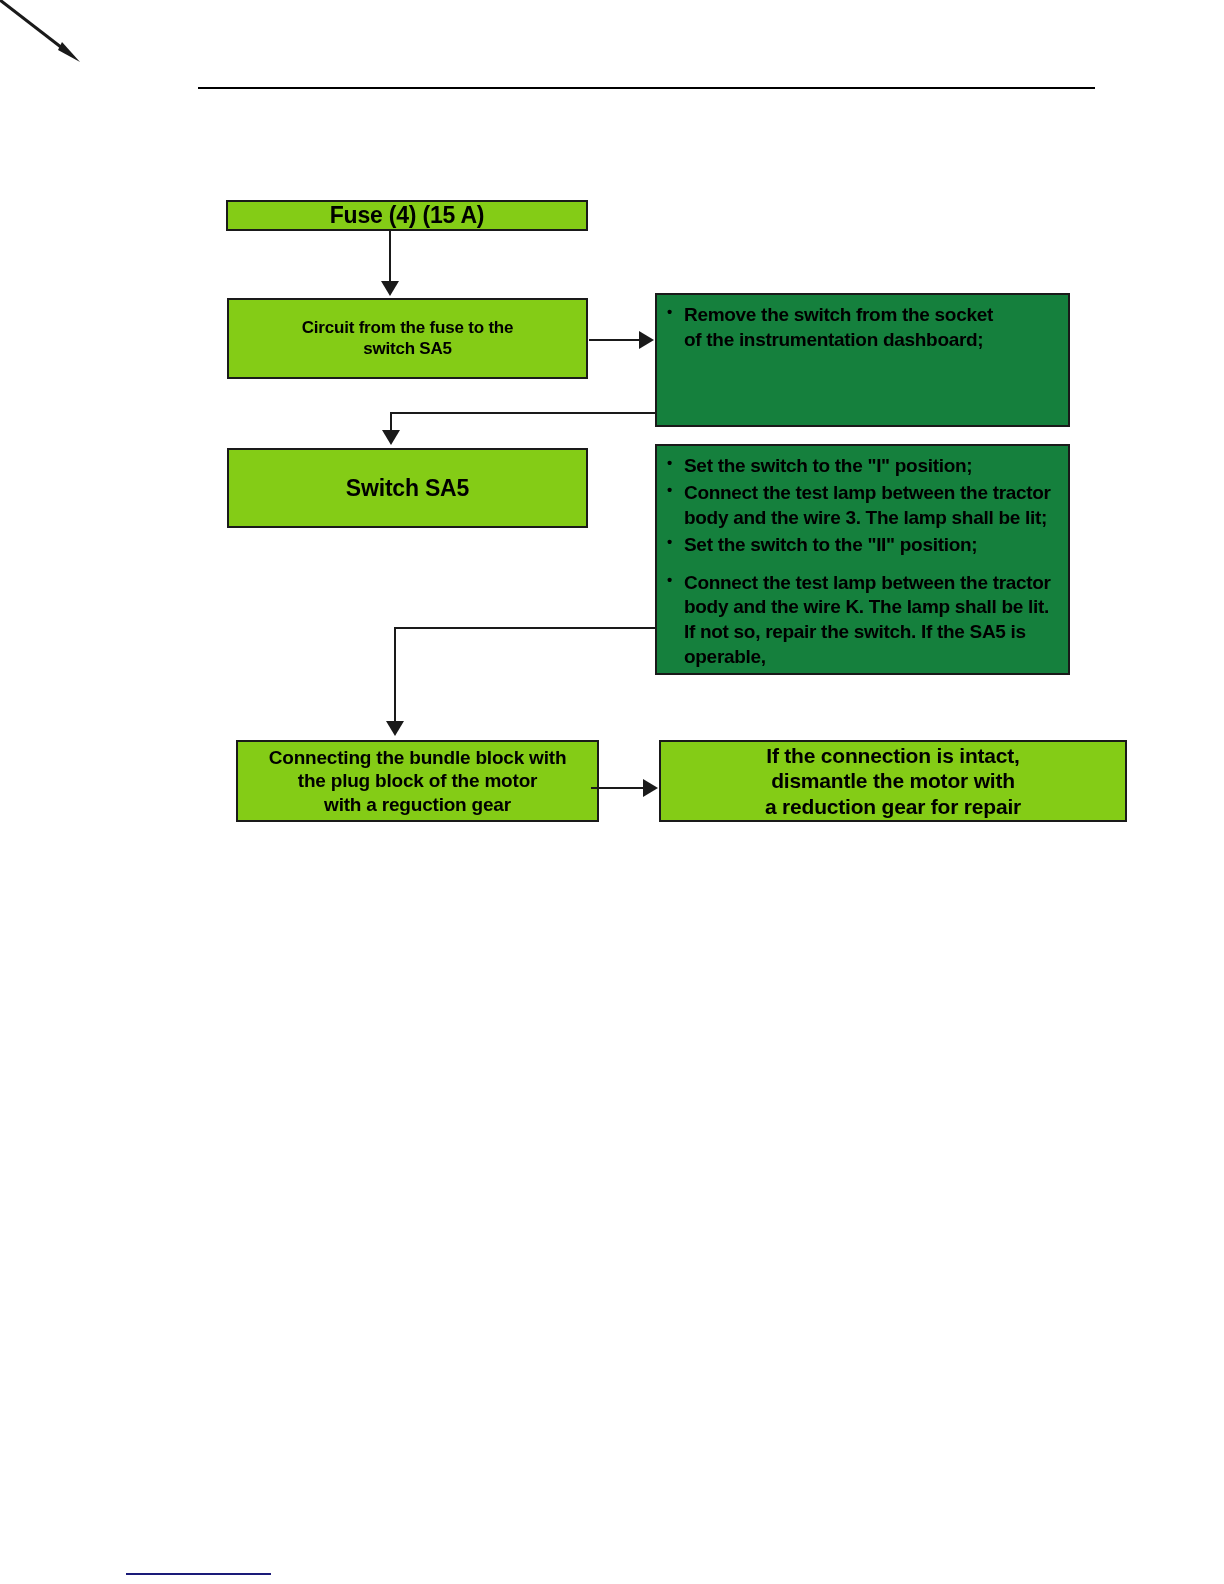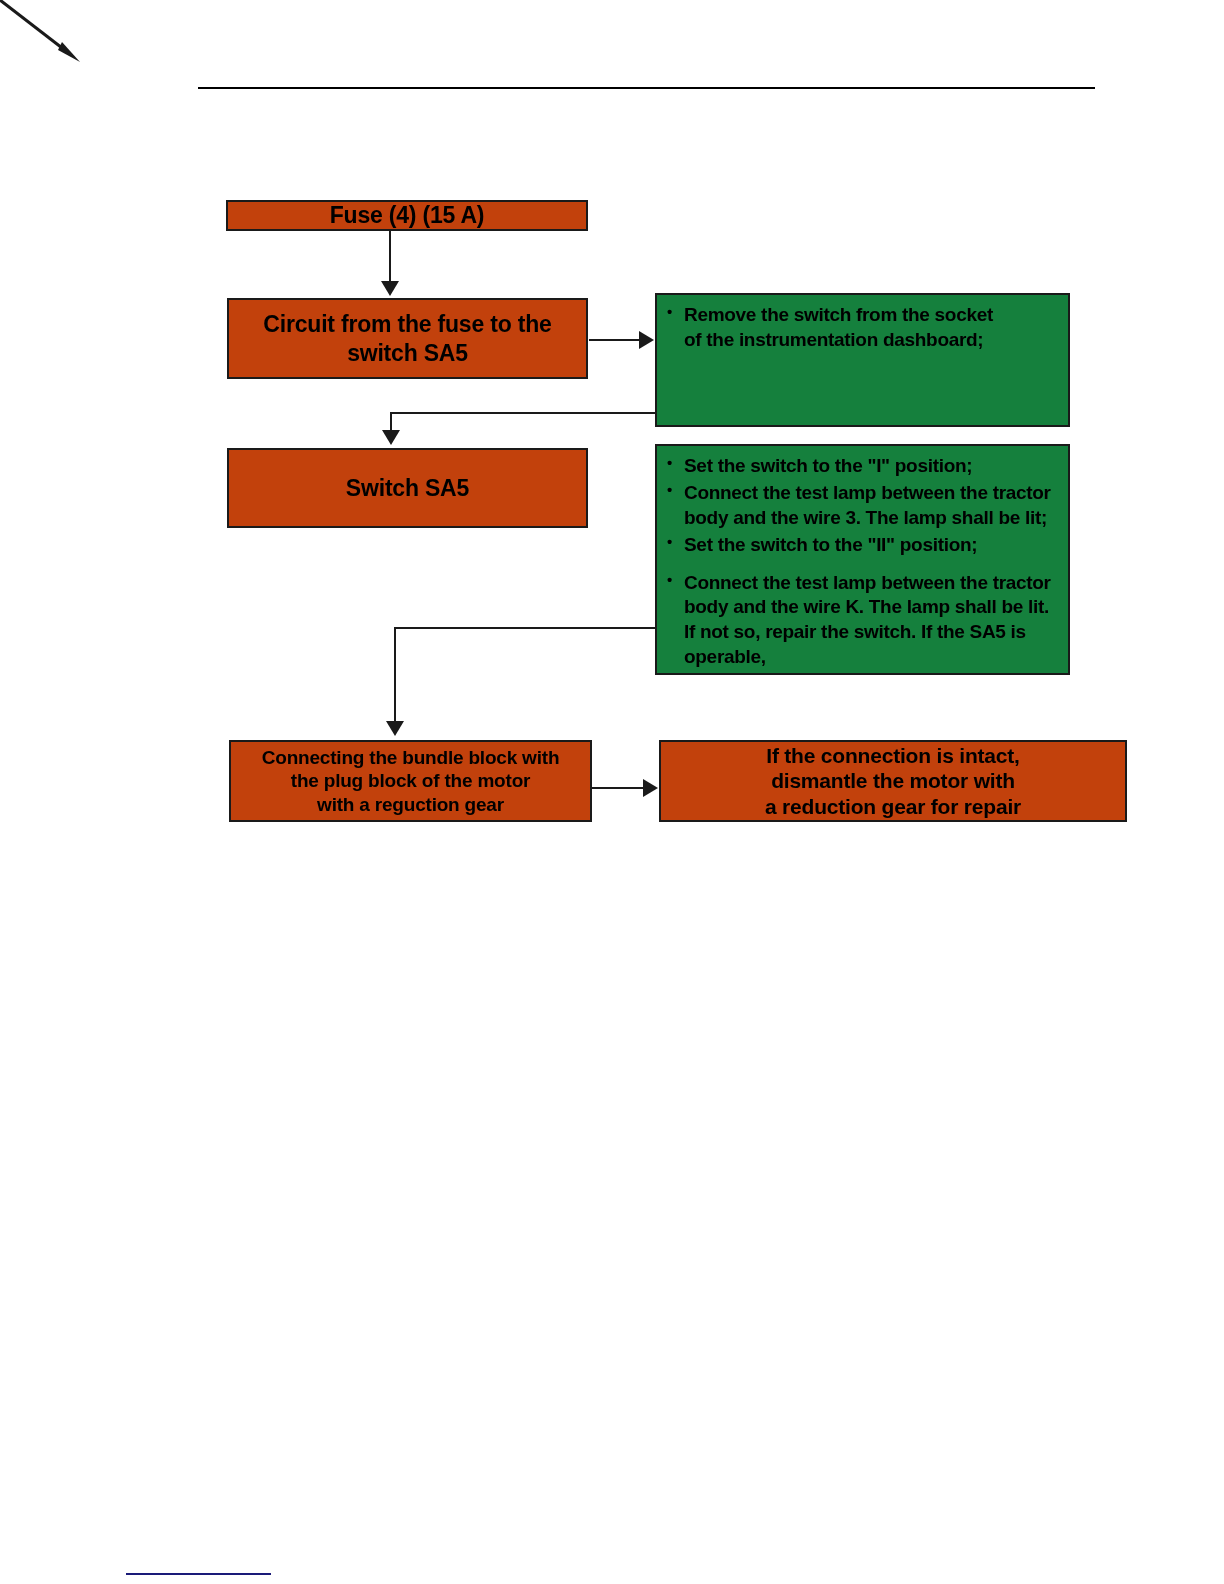--- a/index.html
+++ b/index.html
@@ -41,21 +41,21 @@
     width: 145px;
     height: 0;
     border-top: 2px solid #1a1a78;
   }
 
   
   .node {
     position: absolute;
     box-sizing: border-box;
     border: 2px solid #1a1a1a;
-    background: #c2410c;
+    background: #84cc16;
     display: flex;
     align-items: center;
     justify-content: center;
     text-align: center;
     font-weight: bold;
     letter-spacing: -0.2px;
   }
   .node .node-text {
     display: block;
     white-space: pre-line;
@@ -64,30 +64,30 @@
 
   
   #node-fuse {
     left: 226px; top: 200px;
     width: 362px; height: 31px;
     font-size: 23px;
   }
   #node-circuit {
     left: 227px; top: 298px;
     width: 361px; height: 81px;
-    font-size: 23px;
+    font-size: 17px;
     text-align: center;
   }
   #node-switch {
     left: 227px; top: 448px;
     width: 361px; height: 80px;
     font-size: 23px;
   }
   #node-connect {
-    left: 229px; top: 740px;
+    left: 236px; top: 740px;
     width: 363px; height: 82px;
     font-size: 19px;
   }
   #node-dismantle {
     left: 659px; top: 740px;
     width: 468px; height: 82px;
     font-size: 21px;
   }
 
   

